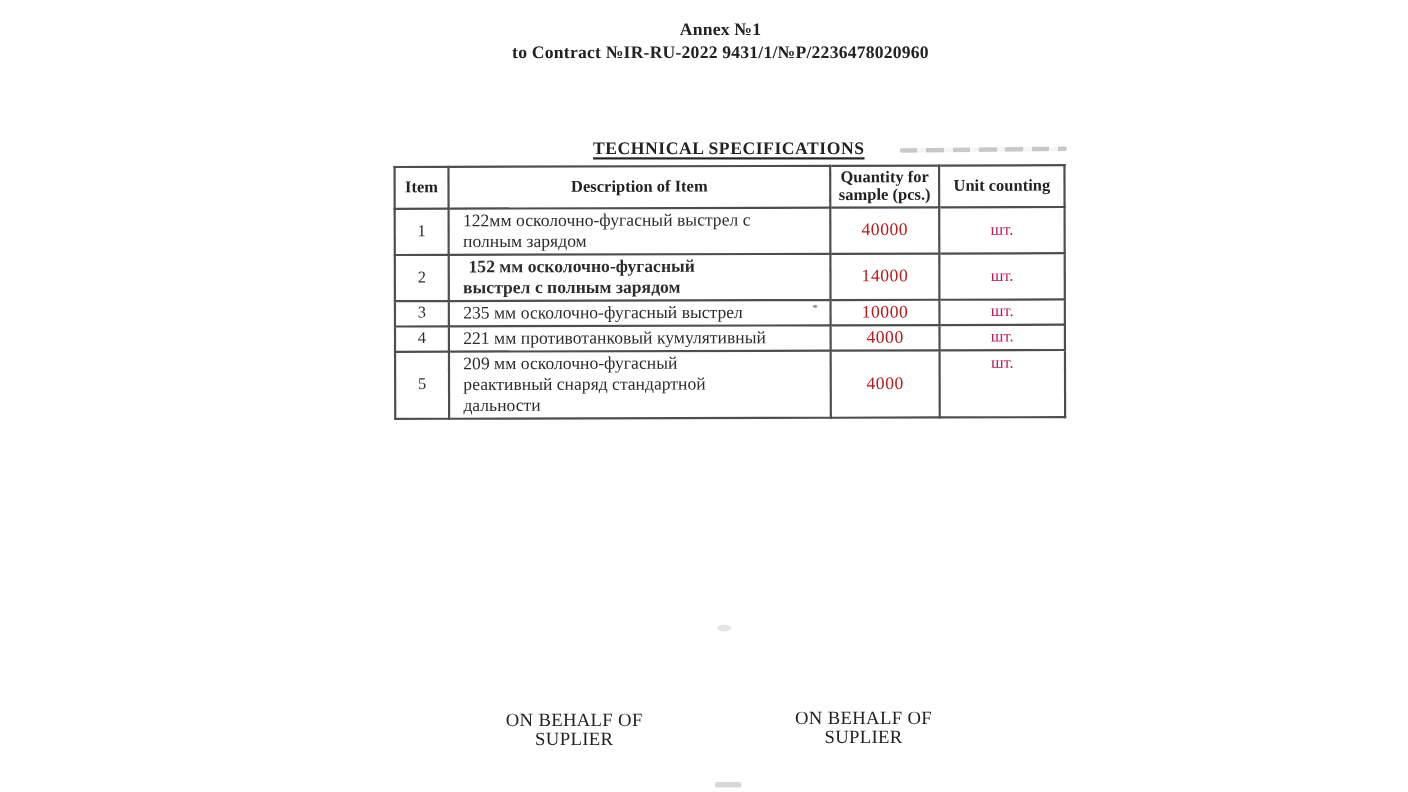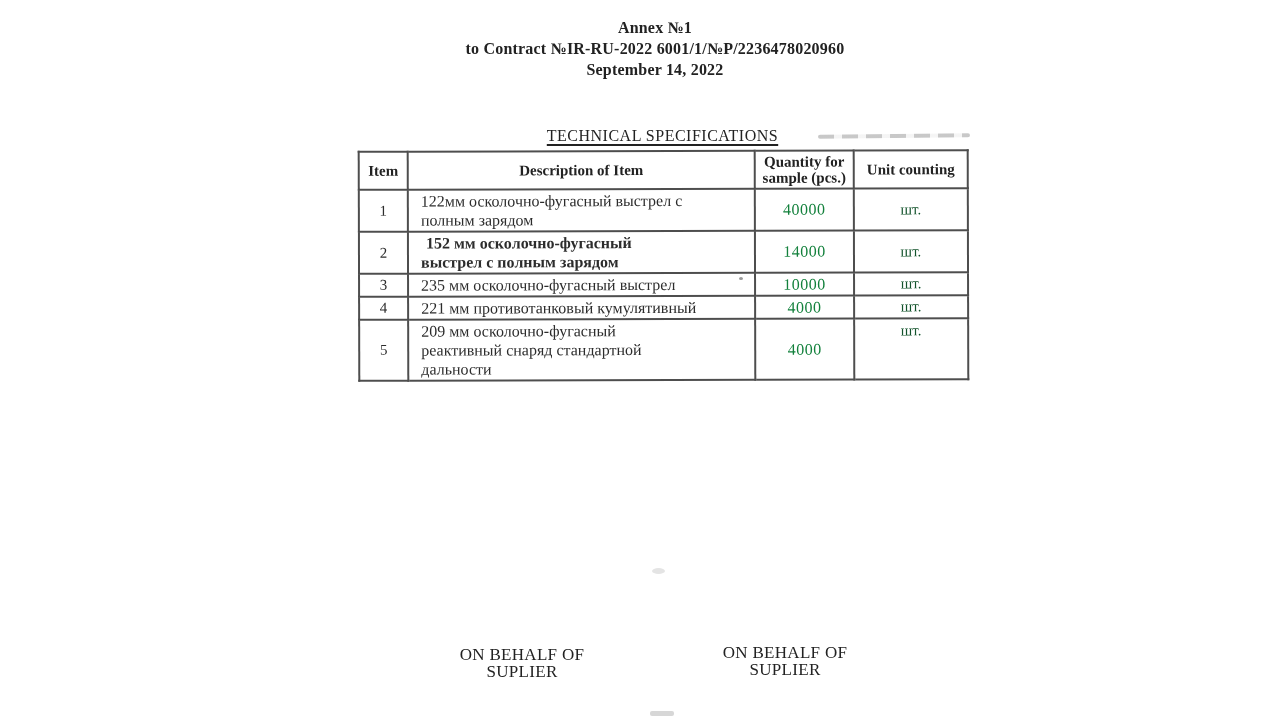--- a/index.html
+++ b/index.html
@@ -27,21 +27,21 @@
     line-height: 21px;
     letter-spacing: 0.2px;
     color: #242424;
   }
 
   
   .section-title {
     position: absolute;
     left: 358px; top: 127px; width: 609px;
     text-align: center;
-    font-weight: normal;
+    font-weight: bold;
     font-size: 16px;
     letter-spacing: 0.5px;
     color: #242424;
     text-decoration: underline;
     text-decoration-thickness: 2px;
     text-underline-offset: 3px;
   }
 
   
   table.spec {
@@ -79,26 +79,26 @@
     line-height: 19px;
     padding: 1px 6px 1px 12px;
     color: #2e2e2e;
   }
   td.desc .wrapbox { width: 276px; }
   td.desc .indent { text-indent: 5px; font-weight: bold; }
   td.qty {
     text-align: center;
     font-size: 16px;
     letter-spacing: 0.5px;
-    color: #15803d;
+    color: #b91c1c;
   }
   td.unit {
     text-align: center;
     font-size: 15px;
-    color: #14532d;
+    color: #be185d;
   }
   td.unit.top { vertical-align: top; padding-top: 3px; }
 
   
   .sig {
     position: absolute;
     width: 206px;
     text-align: center;
     font-weight: normal;
     font-size: 17px;
@@ -132,22 +132,21 @@
     background: rgba(165,165,165,0.45); border-radius: 2px;
   }
 </style>
 </head>
 <body>
 
 <div class="page">
 
   <div class="doc-header">
     <div>Annex №1</div>
-    <div>to Contract №IR-RU-2022 6001/1/№P/2236478020960</div>
-    <div>September 14, 2022</div>
+    <div>to Contract №IR-RU-2022 9431/1/№P/2236478020960</div>
   </div>
 
   <div class="section-title">TECHNICAL SPECIFICATIONS</div>
 
   <table class="spec">
     <colgroup>
       <col style="width:49px">
       <col style="width:347px">
       <col style="width:99px">
       <col style="width:114px">

